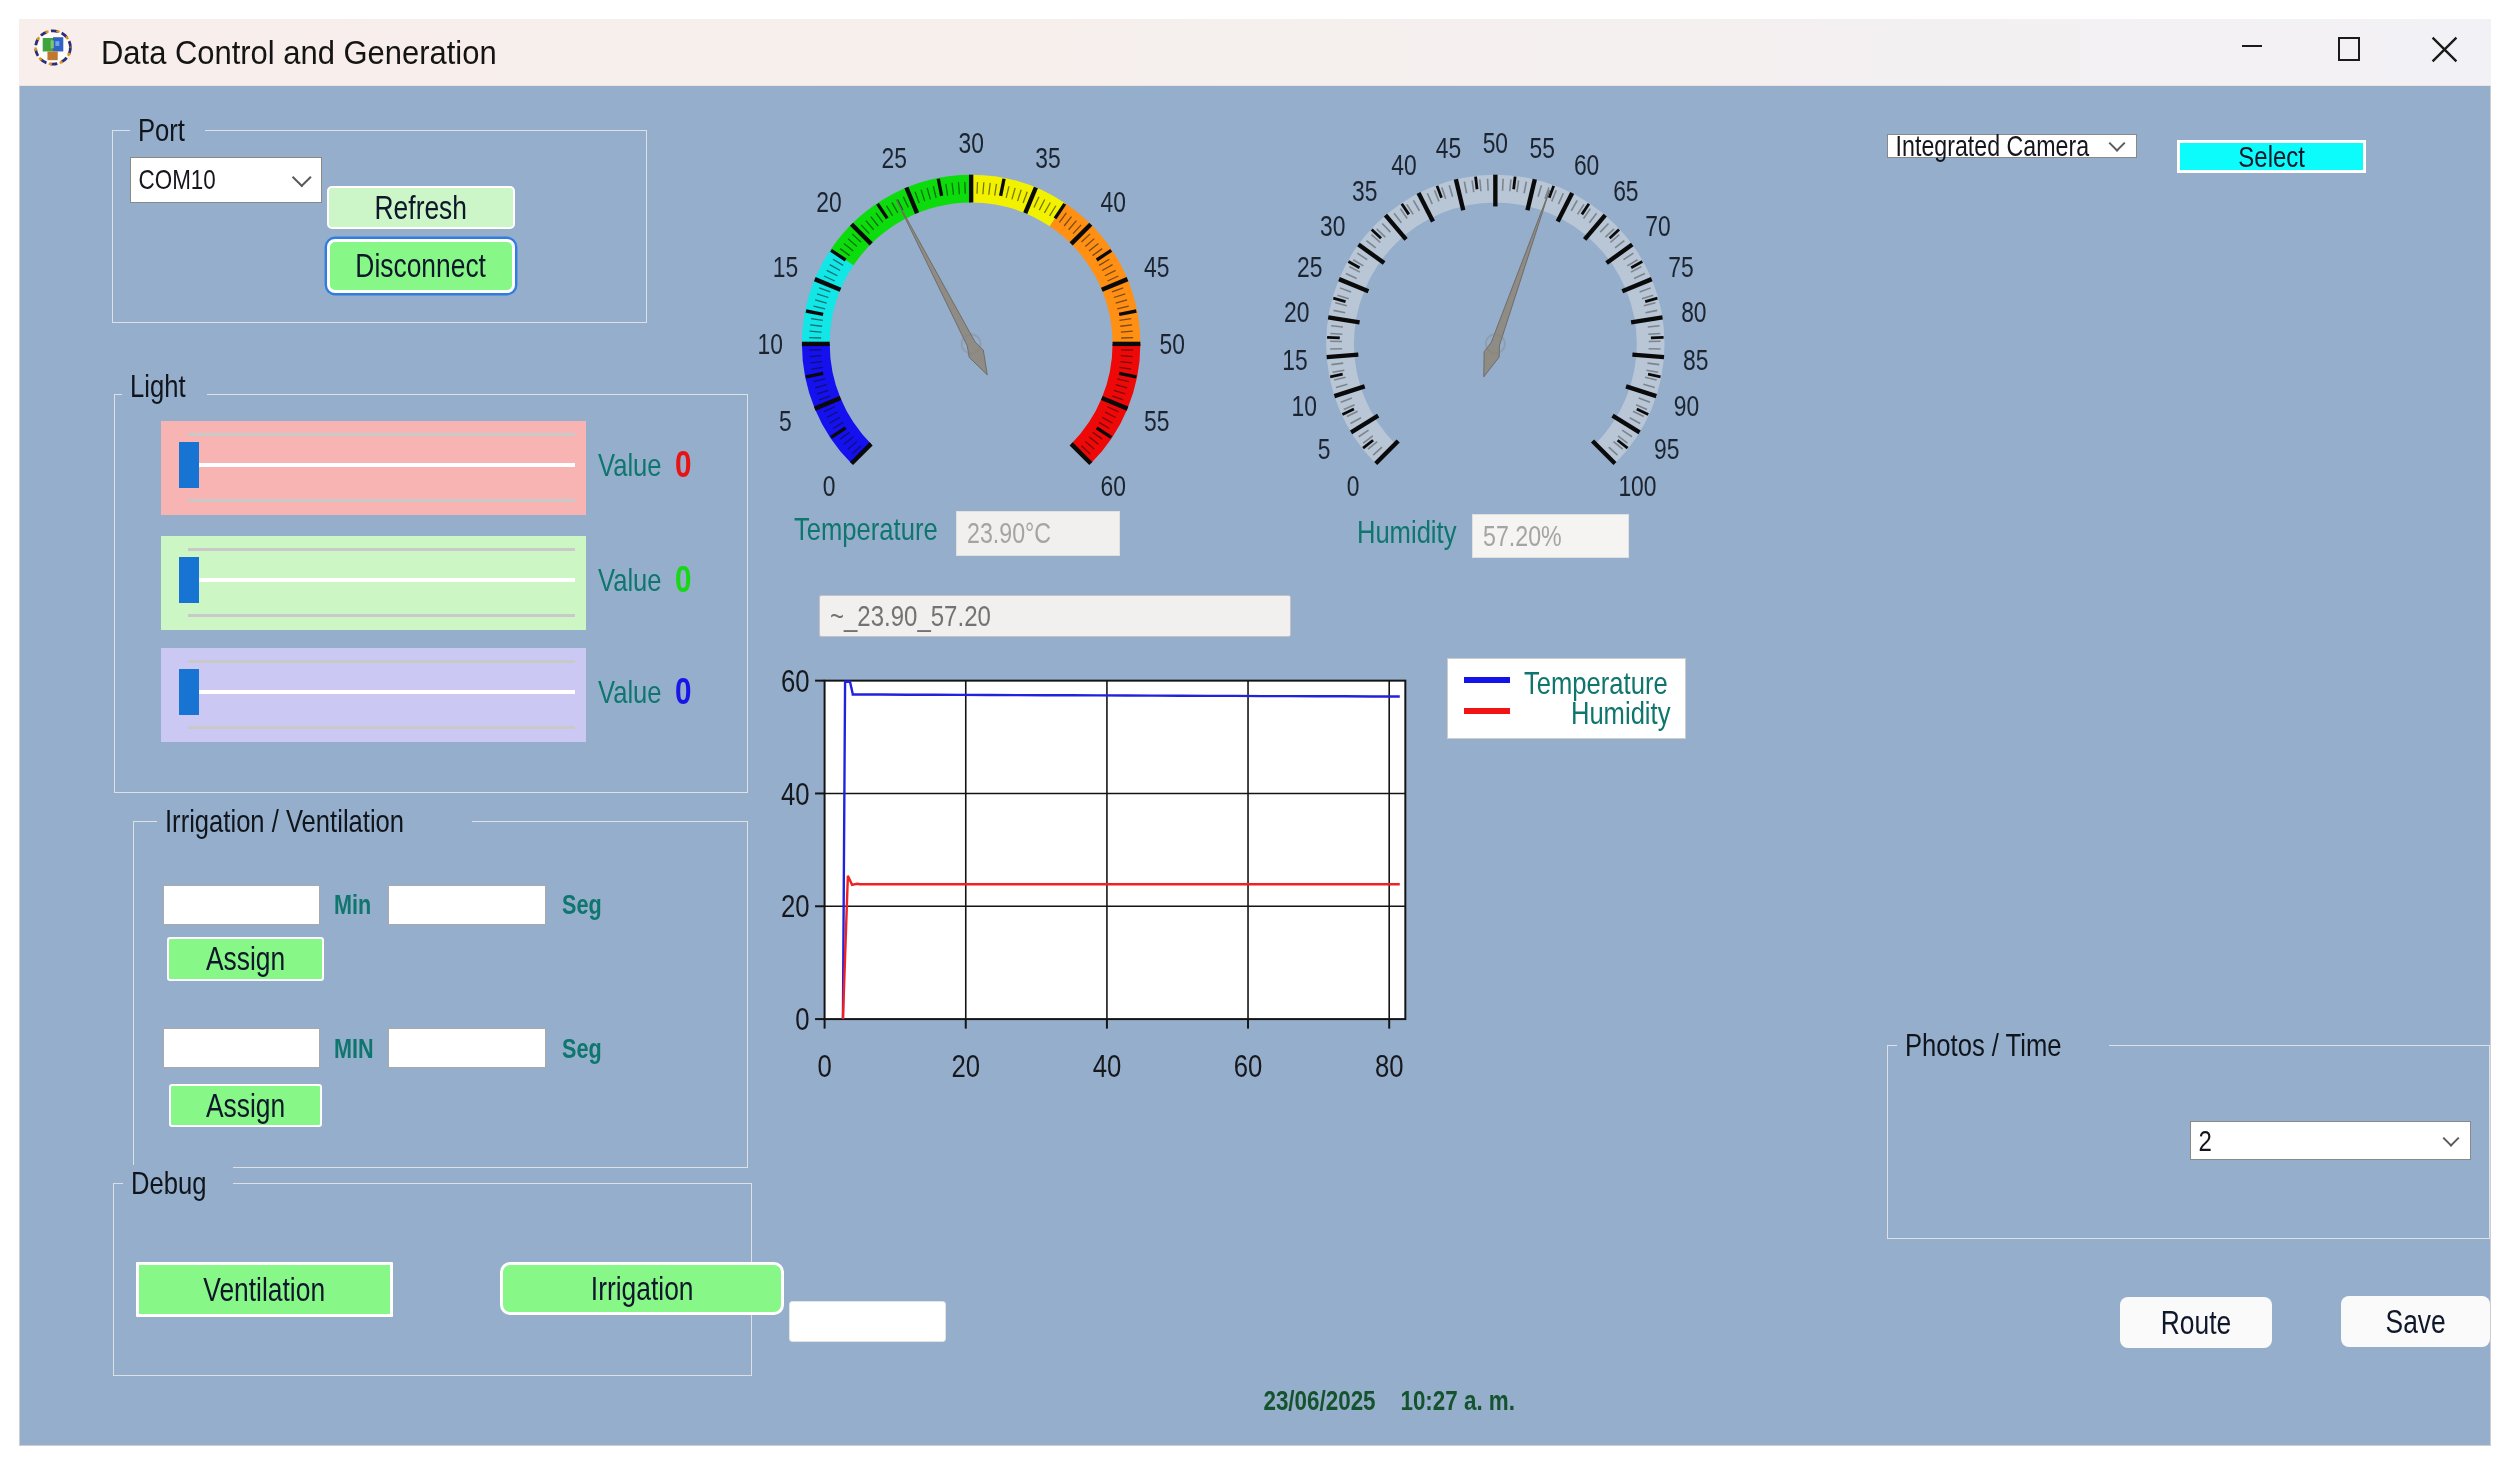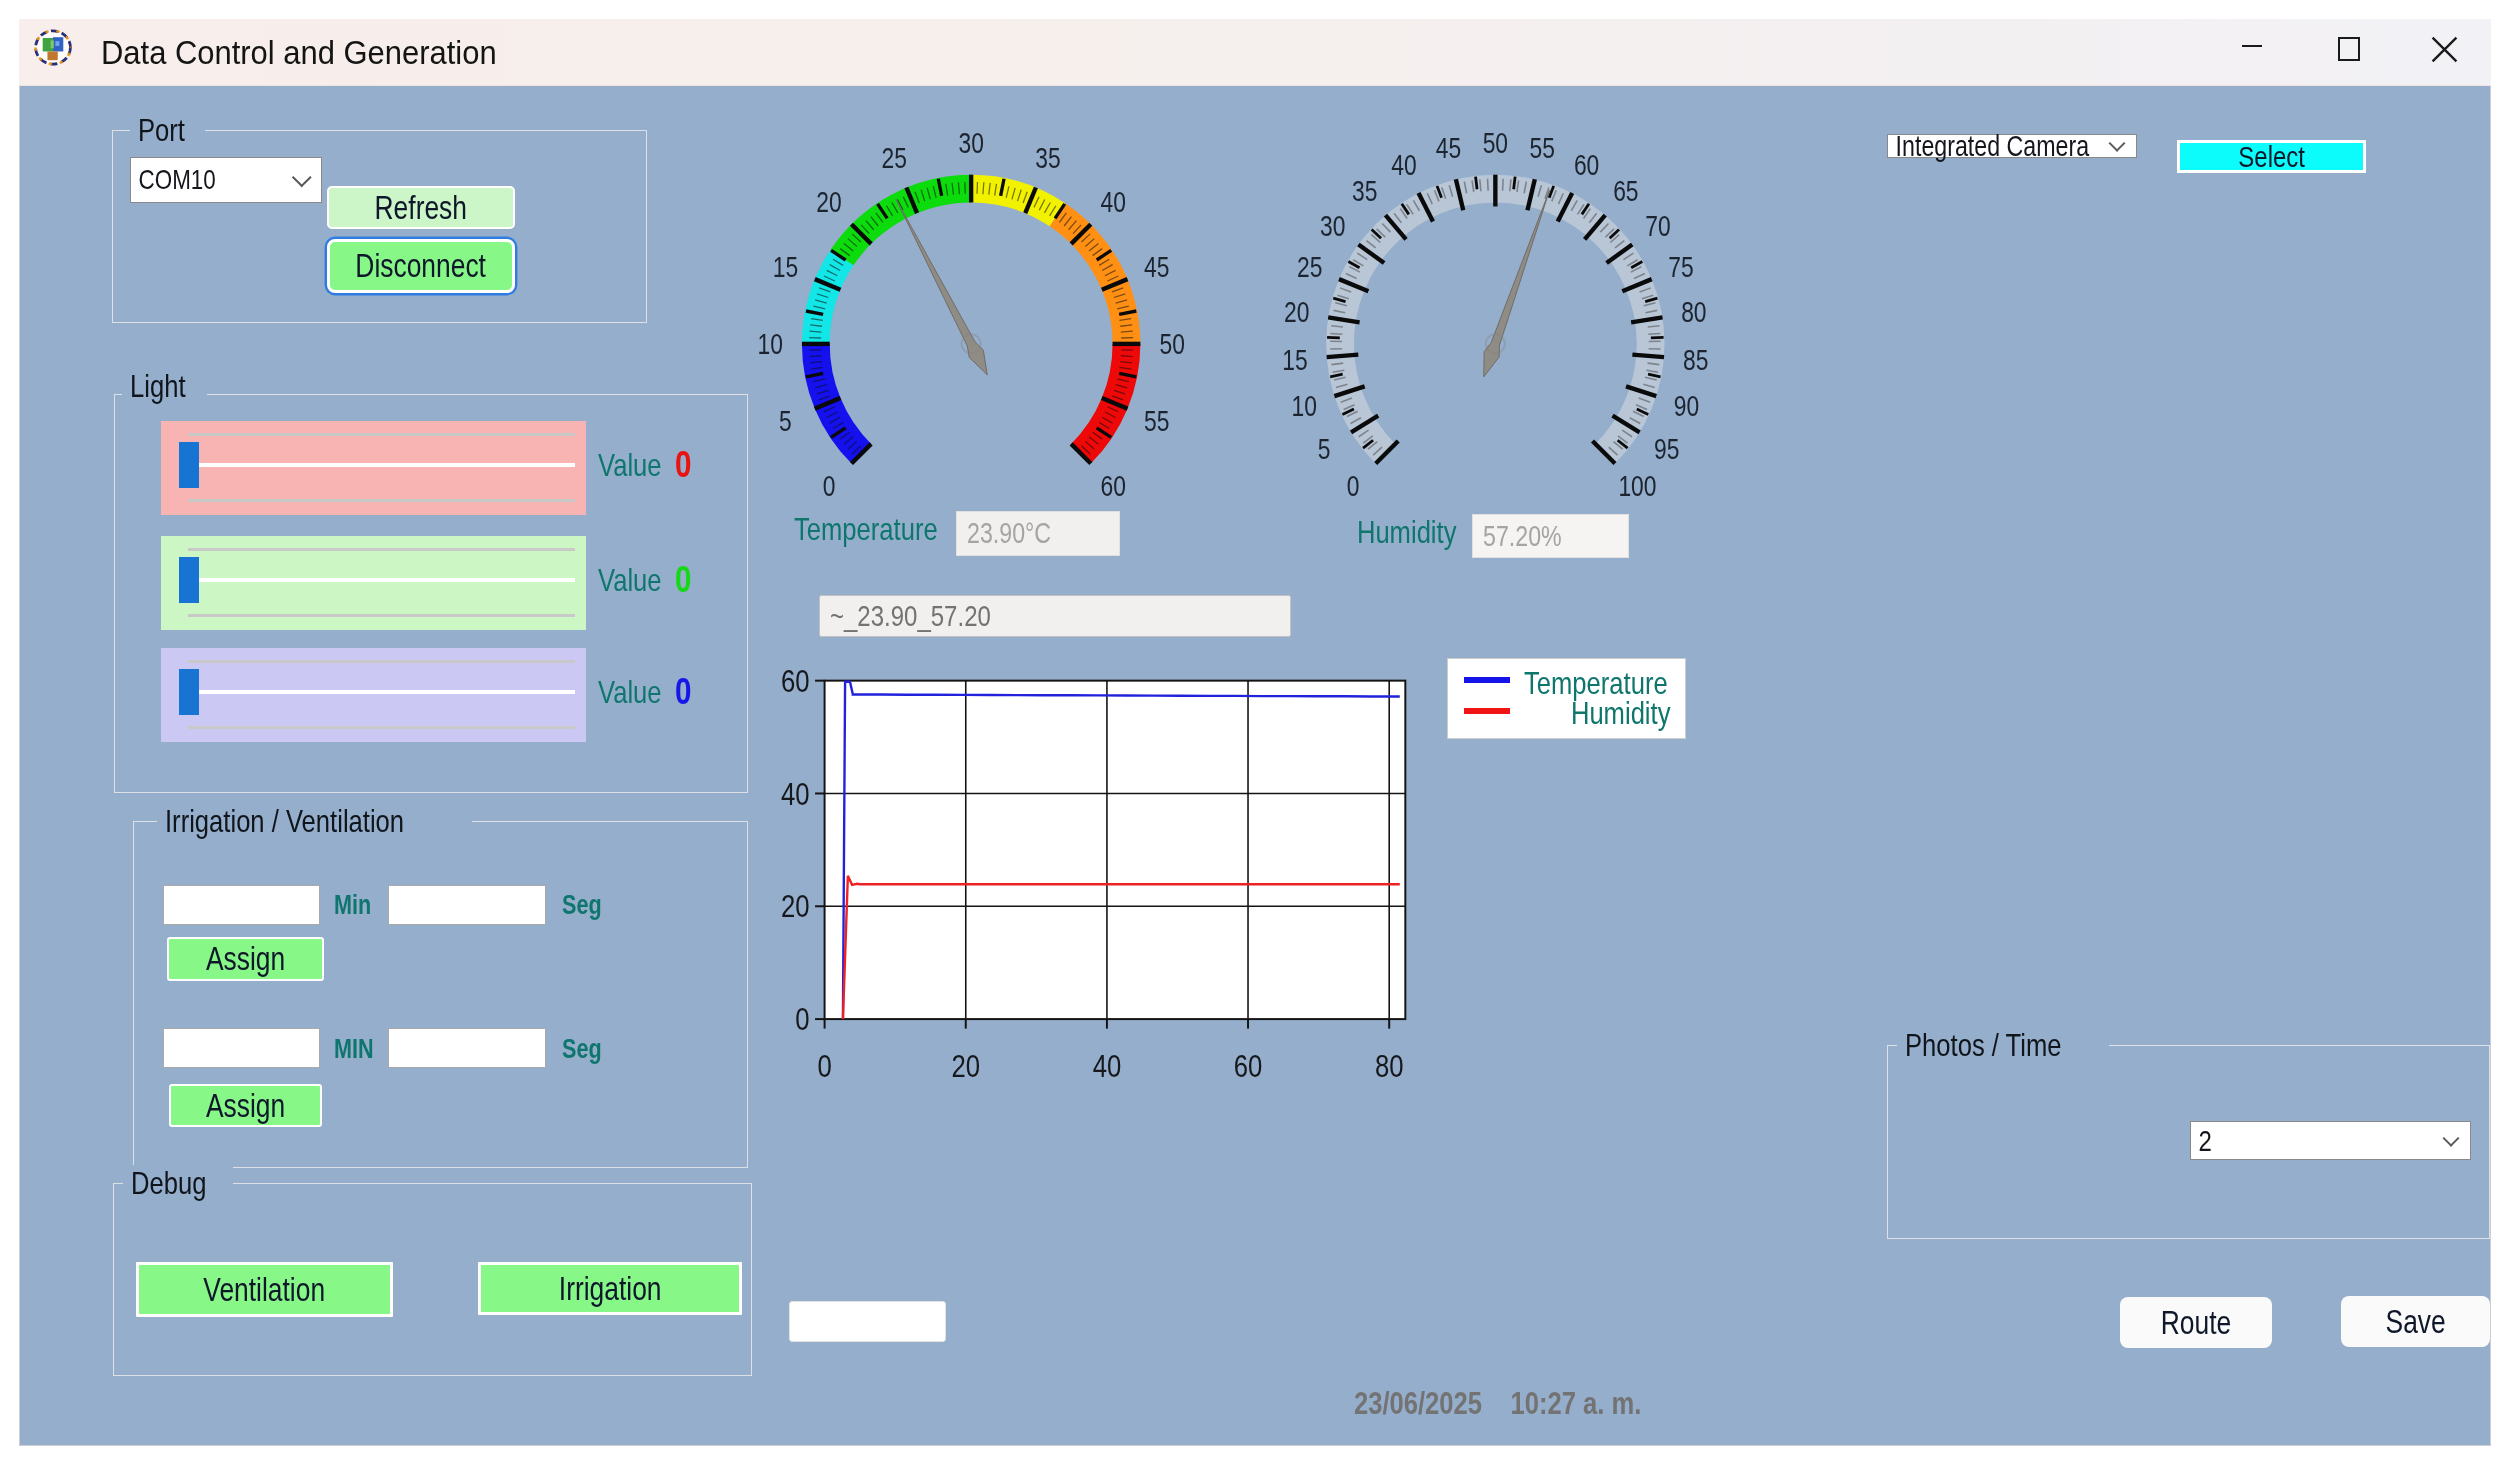--- a/index.html
+++ b/index.html
@@ -98,21 +98,21 @@
 <div class="tb" style="left:388px;top:1028px;width:158px;height:40px"></div>
 <div class="lbl" style="left:562px;top:1034px;font-size:27px;font-weight:bold"><span class="sxl">Seg</span></div>
 <div class="btn green" style="left:169px;top:1084px;width:153px;height:43px;border-width:2.4px;border-radius:3.2px">
     <span class="sx">Assign</span>
   </div>
 <div class="grp" style="left:113px;top:1183px;width:639px;height:193px"></div>
 <div class="glab" style="left:123px;top:1165px"><span class="sxl">Debug</span></div>
 <div class="btn green" style="left:136px;top:1262px;width:257px;height:55px;border-radius:1px">
     <span class="sx">Ventilation</span>
   </div>
-<div class="btn green" style="left:478px;top:1262px;width:264px;height:53px;border-radius:1px">
+<div class="btn green" style="left:500px;top:1262px;width:284px;height:53px;border-radius:10px">
     <span class="sx">Irrigation</span>
   </div>
 <div class="abs" style="left:755px;top:127px;width:445px;height:429px"><svg width="445" height="429" viewBox="0 0 560 540" style="overflow:visible">
       <path d="M 121.4,423.6 A 213 213 0 0 1 59.0,273.0 L 94.0,273.0 A 178 178 0 0 0 146.1,398.9 Z" fill="#1410ee"></path>
       <path d="M 59.0,273.0 A 213 213 0 0 1 94.9,154.7 L 124.0,174.1 A 178 178 0 0 0 94.0,273.0 Z" fill="#12e6e6"></path>
       <path d="M 94.9,154.7 A 213 213 0 0 1 272.0,60.0 L 272.0,95.0 A 178 178 0 0 0 124.0,174.1 Z" fill="#0cdc0c"></path>
       <path d="M 272.0,60.0 A 213 213 0 0 1 390.3,95.9 L 370.9,125.0 A 178 178 0 0 0 272.0,95.0 Z" fill="#f2f200"></path>
       <path d="M 390.3,95.9 A 213 213 0 0 1 485.0,273.0 L 450.0,273.0 A 178 178 0 0 0 370.9,125.0 Z" fill="#ff9014"></path>
       <path d="M 485.0,273.0 A 213 213 0 0 1 422.6,423.6 L 397.9,398.9 A 178 178 0 0 0 450.0,273.0 Z" fill="#ee0808"></path>
       <line x1="122.2" y1="411.5" x2="133.2" y2="401.3" stroke="rgba(15,15,15,0.55)" stroke-width="1.6"></line>
@@ -458,13 +458,13 @@
     <span class="tx sxl">2</span>
     <span class="chev" style="width:12px;height:12px"></span>
   </div>
 <div class="btn white" style="left:2120px;top:1297px;width:152px;height:51px">
     <span class="sx">Route</span>
   </div>
 <div class="btn white" style="left:2341px;top:1296px;width:149px;height:51px">
     <span class="sx">Save</span>
   </div>
 <div class="tb" style="left:789px;top:1301px;width:157px;height:41px;border:0.8px solid #e3e3e3;border-radius:3.2px"></div>
-<div class="lbl" style="left:1232px;top:1385px;width:445px;text-align:right;font-size:32px;font-weight:bold;color:#737373"><span class="sx">23/06/2025&nbsp;&nbsp;&nbsp;&nbsp;10:27 a. m.</span></div>
+<div class="lbl" style="left:1232px;top:1385px;width:445px;text-align:left;font-size:28px;font-weight:bold;color:#14532d"><span class="sx">23/06/2025&nbsp;&nbsp;&nbsp;&nbsp;10:27 a. m.</span></div>
 
 </body></html>

